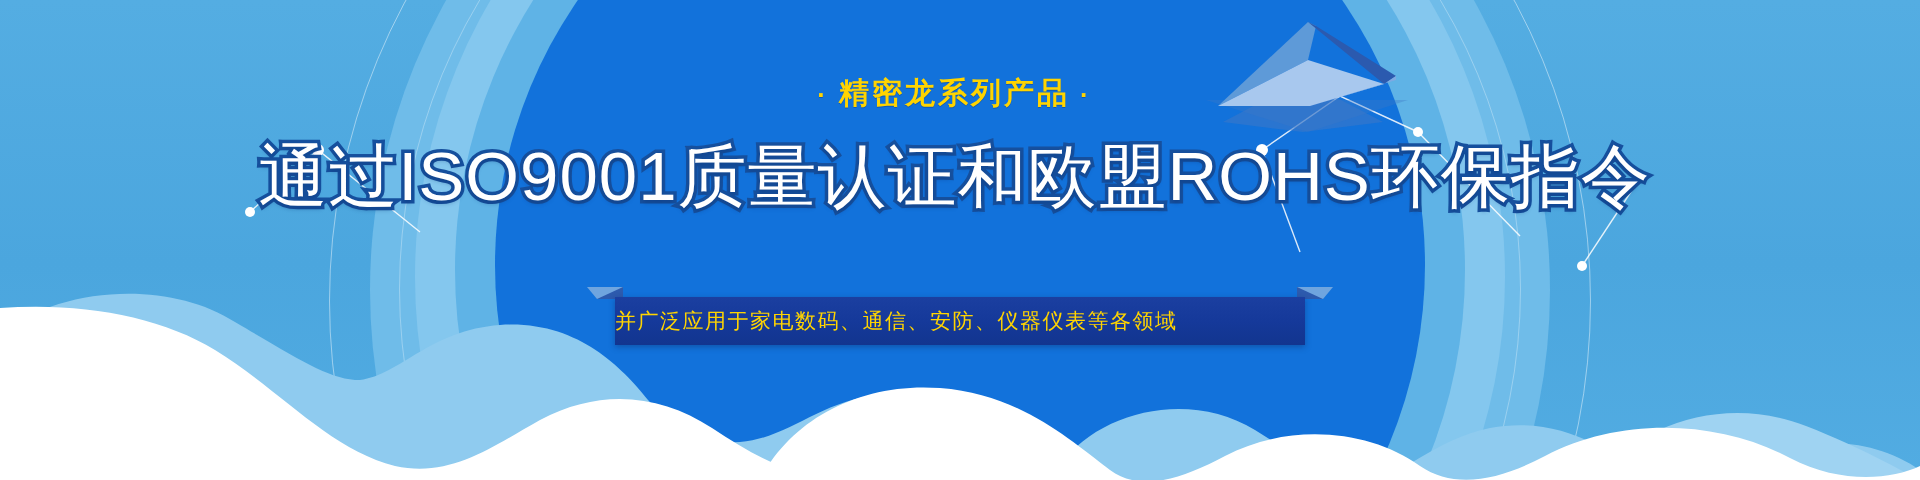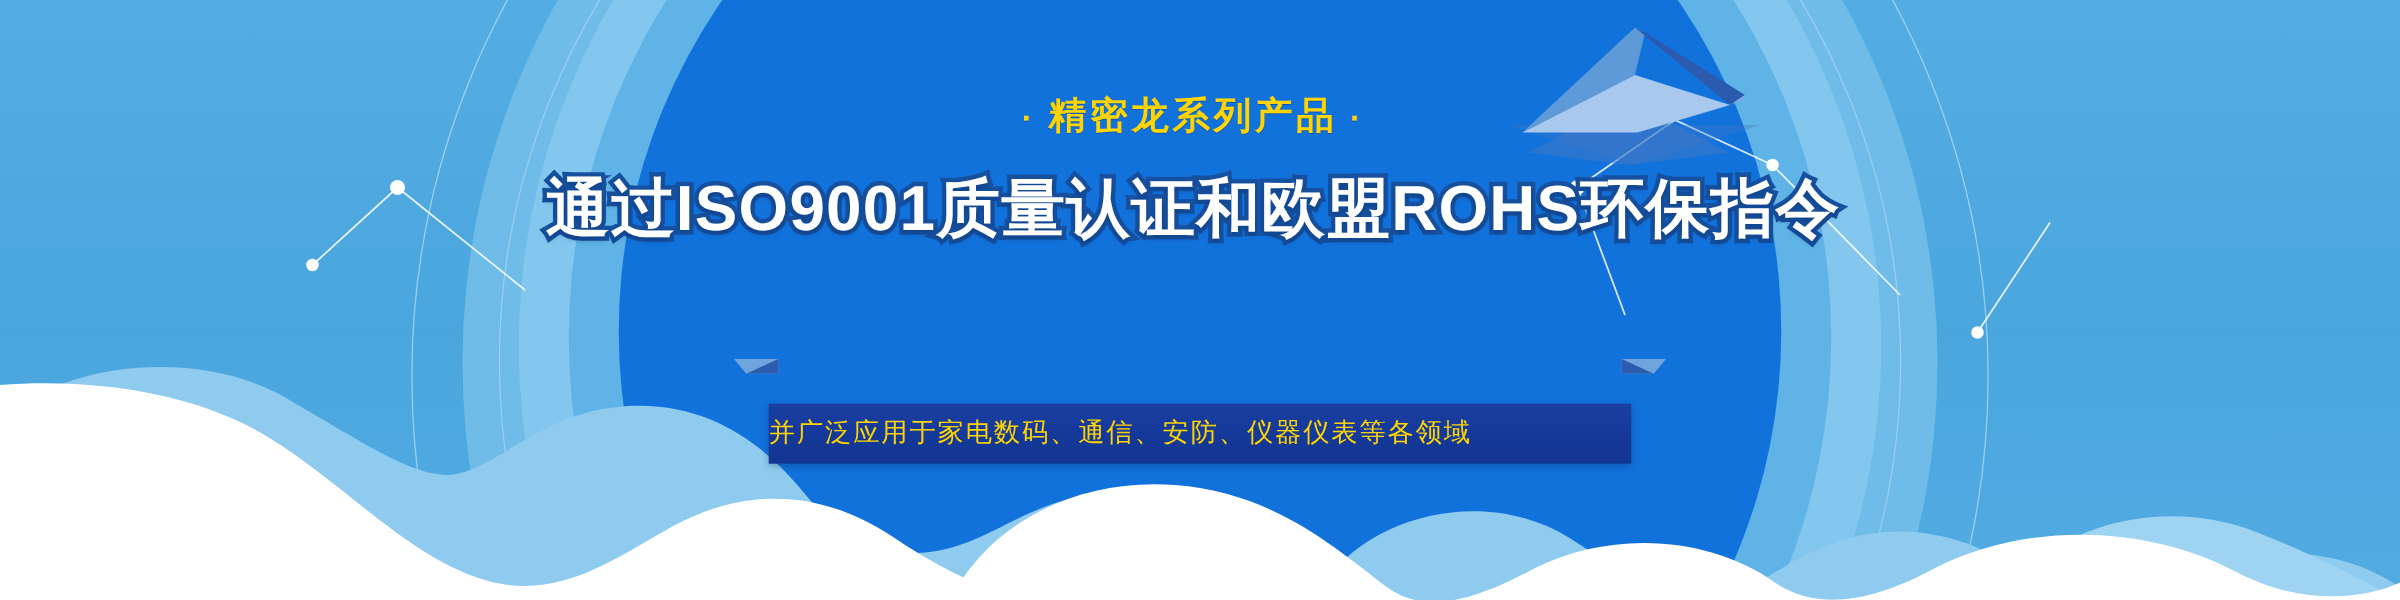--- a/index.html
+++ b/index.html
@@ -89,22 +89,22 @@
     letter-spacing:3px;
     color:#FFD400;
     line-height:1;
     text-shadow:0 1px 0 rgba(0,40,120,.35);
   }
   .eyebrow .dot{font-size:26px;vertical-align:middle;padding:0 10px;}
 
   .headline{
     margin:0;
     padding-top:30px;
-    font-size:51px;
-    font-weight:bold;
+    font-size:69px;
+    font-weight:normal;
     letter-spacing:1px;
     color:#FFFFFF;
     line-height:1.12;
     -webkit-text-stroke:7px #16509E;
     paint-order:stroke fill;
     text-shadow:0 3px 4px rgba(10,45,110,.35);
   }
 
   
   .ribbon-wrap{
@@ -121,21 +121,20 @@
     width:36px;height:12px;
   }
   .ribbon-tail.left{left:-28px;}
   .ribbon-tail.right{right:-28px;}
   .ribbon-body{
     position:absolute;
     left:0;top:0;
     width:690px;height:48px;
     background:linear-gradient(180deg,#1B3FA0 0%,#15399A 50%,#12358F 100%);
     box-shadow:0 2px 6px rgba(8,30,80,.35);
-    margin-top:26px;
   }
   .ribbon-text{
     position:relative;
     display:block;
     line-height:48px;
     font-size:21px;
     font-weight:normal;
     color:#FFD400;
     letter-spacing:1.5px;
     white-space:nowrap;

